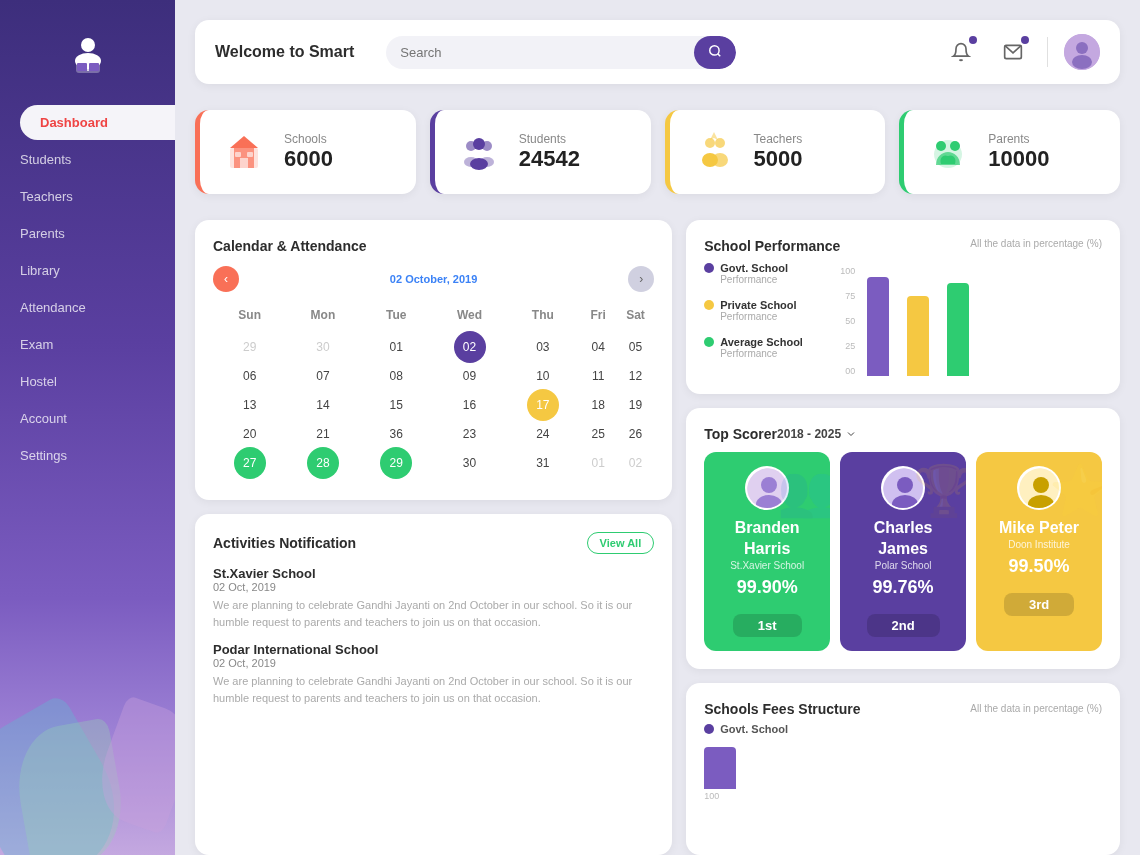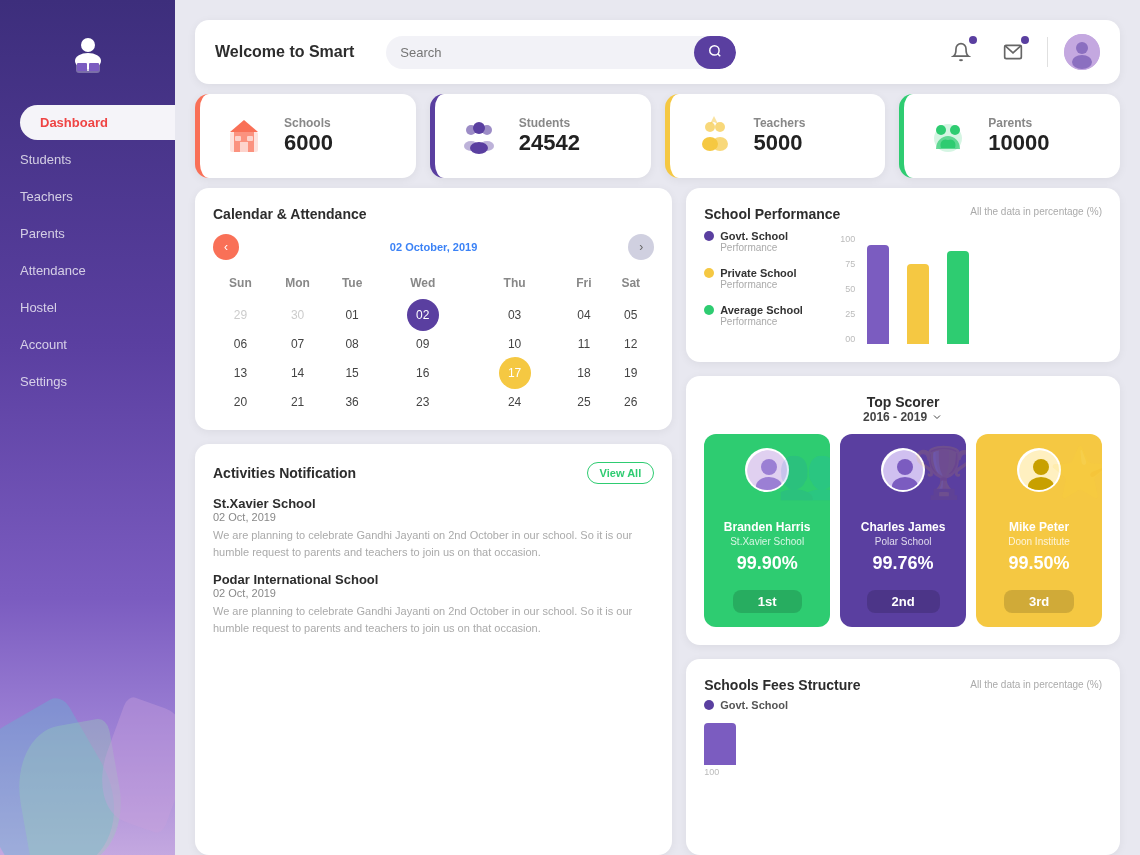--- a/index.html
+++ b/index.html
@@ -101,21 +101,21 @@
       transform: rotate(20deg);
     }
 
     
     .main {
       flex: 1;
       padding: 20px 20px 0 20px;
       overflow: hidden;
       display: flex;
       flex-direction: column;
-      gap: 10px;
+      gap: 26px;
     }
 
     
     .header {
       background: white;
       border-radius: 14px;
       padding: 14px 20px;
       display: flex;
       align-items: center;
       gap: 16px;
@@ -221,21 +221,21 @@
       height: 48px;
       display: flex;
       align-items: center;
       justify-content: center;
       font-size: 28px;
     }
     .stat-info {}
     .stat-label {
       font-size: 12px;
       color: #888;
-      font-weight: 700;
+      font-weight: 400;
     }
     .stat-value {
       font-size: 22px;
       font-weight: 800;
       color: #222;
     }
 
     
     .content-row {
       display: flex;
@@ -427,21 +427,20 @@
       color: #bbb;
       padding-right: 4px;
       text-align: right;
     }
 
     
     .top-scorer-header {
       display: flex;
       align-items: center;
       margin-bottom: 10px;
-      flex-direction: column;
     }
     .year-select {
       font-size: 12px;
       color: #444;
       font-weight: 600;
       cursor: pointer;
       display: flex;
       align-items: center;
       gap: 4px;
     }
@@ -466,25 +465,24 @@
     .scorer-avatar {
       width: 44px;
       height: 44px;
       border-radius: 50%;
       background: #fff;
       margin-bottom: 8px;
       overflow: hidden;
       border: 2px solid rgba(255,255,255,0.5);
     }
     .scorer-name {
-      font-size: 12px;
+      font-size: 16px;
       font-weight: 700;
       text-align: center;
       line-height: 1.3;
-      margin-top: 20px;
     }
     .scorer-school {
       font-size: 10px;
       opacity: 0.8;
       text-align: center;
       margin-bottom: 6px;
     }
     .scorer-pct {
       font-size: 18px;
       font-weight: 800;
@@ -563,21 +561,23 @@
       <rect x="26" y="30" width="10" height="8" rx="1" fill="#7b5cc0"></rect>
       <line x1="25" y1="30" x2="25" y2="38" stroke="white" stroke-width="1.5"></line>
     </svg>
   </div>
 
   <nav class="sidebar-nav">
     <div class="sidebar-item active">Dashboard</div>
     <div class="sidebar-item">Students</div>
     <div class="sidebar-item">Teachers</div>
     <div class="sidebar-item">Parents</div>
+    <div class="sidebar-item">Library</div>
     <div class="sidebar-item">Attendance</div>
+    <div class="sidebar-item">Exam</div>
     <div class="sidebar-item">Hostel</div>
     <div class="sidebar-item">Account</div>
     <div class="sidebar-item">Settings</div>
   </nav>
 
   <div class="sidebar-leaf-decoration">
     <div class="leaf1"></div>
     <div class="leaf2"></div>
     <div class="leaf3"></div>
   </div>
@@ -749,20 +749,29 @@
             <tr class="cal-row">
               <td>20</td>
               <td>21</td>
               <td>36</td>
               <td>23</td>
               <td>24</td>
               <td>25</td>
               <td>26</td>
             </tr>
 
+            <tr class="cal-row">
+              <td><span class="cal-day-cell green">27</span></td>
+              <td><span class="cal-day-cell green">28</span></td>
+              <td><span class="cal-day-cell green">29</span></td>
+              <td>30</td>
+              <td>31</td>
+              <td class="inactive">01</td>
+              <td class="inactive">02</td>
+            </tr>
           </tbody>
         </table>
       </div>
 
       <div class="card" style="flex:1;">
         <div class="activity-header">
           <span class="card-title" style="margin-bottom:0;">Activities Notification</span>
           <button class="view-all-btn">View All</button>
         </div>
         <div class="activity-item">
@@ -825,21 +834,21 @@
               <div class="bar green" style="height:93px;"></div>
             </div>
           </div>
         </div>
       </div>
 
       <div class="card">
         <div class="top-scorer-header">
           <span class="card-title" style="margin-bottom:0;">Top Scorer</span>
           <div class="year-select">
-            <span>2016 - 2019</span>
+            <span>2018 - 2025</span>
             <svg width="12" height="12" viewBox="0 0 24 24" fill="none" stroke="#444" stroke-width="2">
                 <polyline points="6 9 12 15 18 9"></polyline>
               </svg>
           </div>
         </div>
         <div class="scorer-cards">
 
           <div class="scorer-card first">
             <span class="scorer-bg-icon">👥</span>
             <div class="scorer-avatar">

